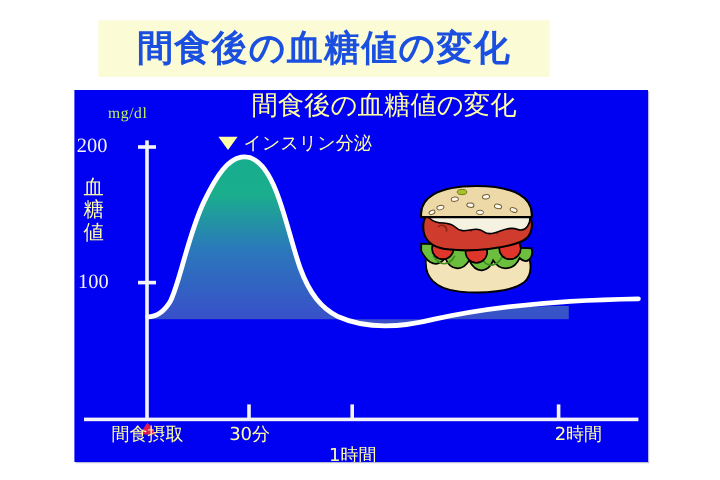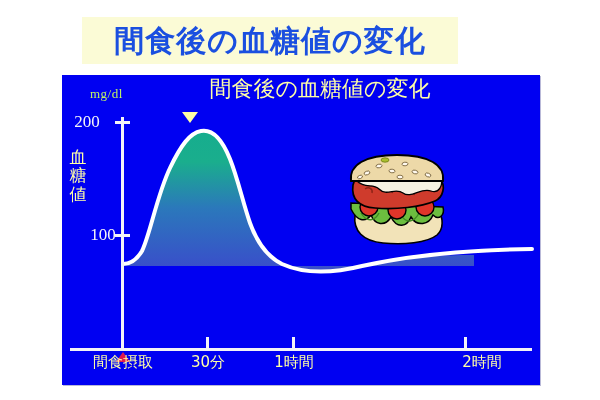--- a/index.html
+++ b/index.html
@@ -96,21 +96,21 @@
   #y-axis { left: 59px; top: 42px; width: 3px; height: 232px; }
   #x-axis { left: 8px; top: 273px; width: 462px; height: 3px; }
 
   .y-tick { position: absolute; left: 53px; width: 15px; height: 3px; background: #f2f2f7; }
   .x-tick { position: absolute; top: 262px; width: 3px; height: 12px; background: #f2f2f7; }
 
   .y-tick-label {
     position: absolute;
     right: 0;
     width: 46px;
-    text-align: center;
+    text-align: left;
     font-family: "Liberation Serif", serif;
     font-size: 17px;
     color: #f4f4f8;
     line-height: 1;
   }
 
   .x-tick-label {
     position: absolute;
     top: 280px;
     font-family: "DejaVu Sans", sans-serif;
@@ -253,30 +253,31 @@
 
     <ellipse cx="40" cy="7" rx="4" ry="2.2" fill="#aabf2e" stroke="#6d7a15" stroke-width="0.8"></ellipse>
   </svg>
 
   <div class="axis-line" id="y-axis"></div>
   <div class="axis-line" id="x-axis"></div>
 
   <div class="y-tick" style="top:46px;"></div>
   <div class="y-tick" style="top:159px;"></div>
   <div class="y-tick-label" style="top:38px; width:46px; left:2px;">200</div>
-  <div class="y-tick-label" style="top:151px; width:46px; left:18px;">100</div>
+  <div class="y-tick-label" style="top:151px; width:46px; left:3px;">100</div>
 
   <div class="x-tick" style="left:144px;"></div>
   <div class="x-tick" style="left:230px;"></div>
   <div class="x-tick" style="left:402px;"></div>
 
   <div id="origin-marker"></div>
 
   <div class="x-tick-label" style="left:61px;">間食摂取</div>
   <div class="x-tick-label" style="left:146px;">30分</div>
-  <div class="x-tick-label" style="left:232px;">1時間</div>
+  <div class="x-tick-label" style="left:232px;margin-top:17px;">1時間</div>
   <div class="x-tick-label" style="left:420px;">2時間</div>
 
   <div id="insulin-annotation">
     <div id="insulin-triangle"></div>
+    <div id="insulin-label">インスリン分泌</div>
   </div>
 
 </div>
 
 </body></html>

